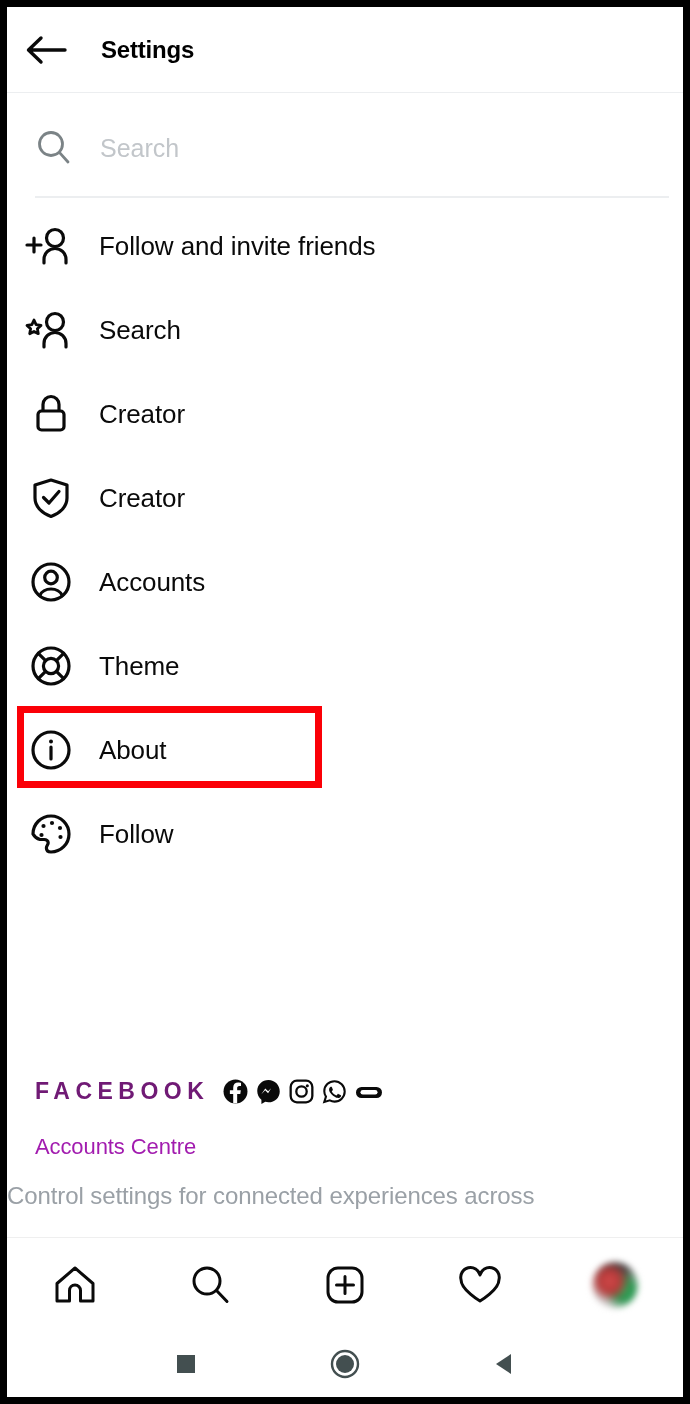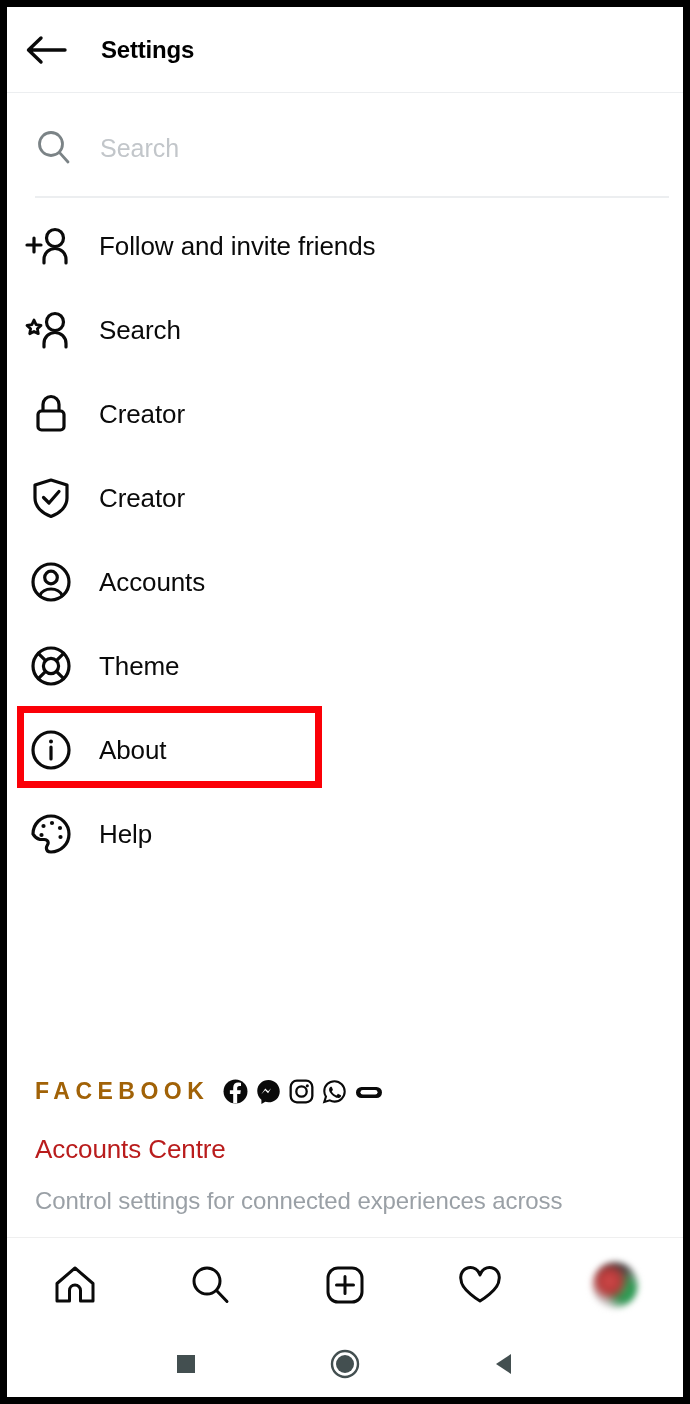--- a/index.html
+++ b/index.html
@@ -146,37 +146,36 @@
   .fb-brand-row {
     display: flex;
     align-items: center;
     height: 58px;
     padding-left: 28px;
   }
   .fb-wordmark {
     font-size: 23px;
     font-weight: bold;
     letter-spacing: 5.5px;
-    color: #a16207;
+    color: #701a75;
   }
   .fb-apps {
     display: flex;
     align-items: center;
     gap: 8px;
     margin-left: 14px;
   }
   .accounts-centre {
     padding-left: 28px;
-    font-size: 26px;
-    color: #b91c1c;
+    font-size: 22px;
+    color: #a21caf;
     margin-top: 14px;
     letter-spacing: -0.1px;
   }
   .fb-desc {
-    padding-left: 28px;
     font-size: 24px;
     color: #9aa0a6;
     margin-top: 22px;
     white-space: nowrap;
     letter-spacing: -0.1px;
   }
 
   
   .tabbar {
     position: absolute;
@@ -340,21 +339,21 @@
         <div class="menu-icon">
           <svg width="46" height="46" viewBox="0 0 46 46">
             <path d="M23 5 a18 18 0 0 1 0 36 c-3 0 -4.6 -1.8 -4.6 -4 0 -2.2 1.8 -3.2 1.8 -5.2 0 -2 -1.7 -3.3 -4 -3.3 H12 A11 11 0 0 1 5 23 C5 13 13 5 23 5 Z" fill="none" stroke="#0a0a0a" stroke-width="3.2" stroke-linejoin="round"></path>
             <circle cx="15.5" cy="15" r="2.1" fill="#0a0a0a"></circle>
             <circle cx="24" cy="12" r="2.1" fill="#0a0a0a"></circle>
             <circle cx="32" cy="17" r="2.1" fill="#0a0a0a"></circle>
             <circle cx="32.5" cy="26" r="2.1" fill="#0a0a0a"></circle>
             <circle cx="13.5" cy="24" r="2.1" fill="#0a0a0a"></circle>
           </svg>
         </div>
-        <div class="menu-label">Help</div>
+        <div class="menu-label">Follow</div>
       </div>
 
     </div>
 
     <div class="highlight-box"></div>
 
     <div class="fb-section">
       <div class="fb-brand-row">
         <div class="fb-wordmark">FACEBOOK</div>
         <div class="fb-apps">

